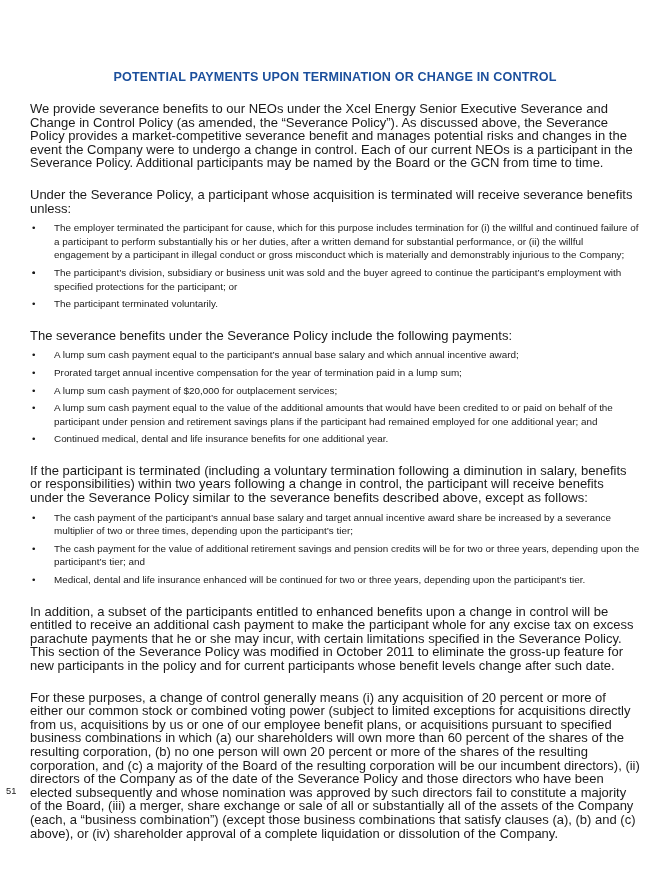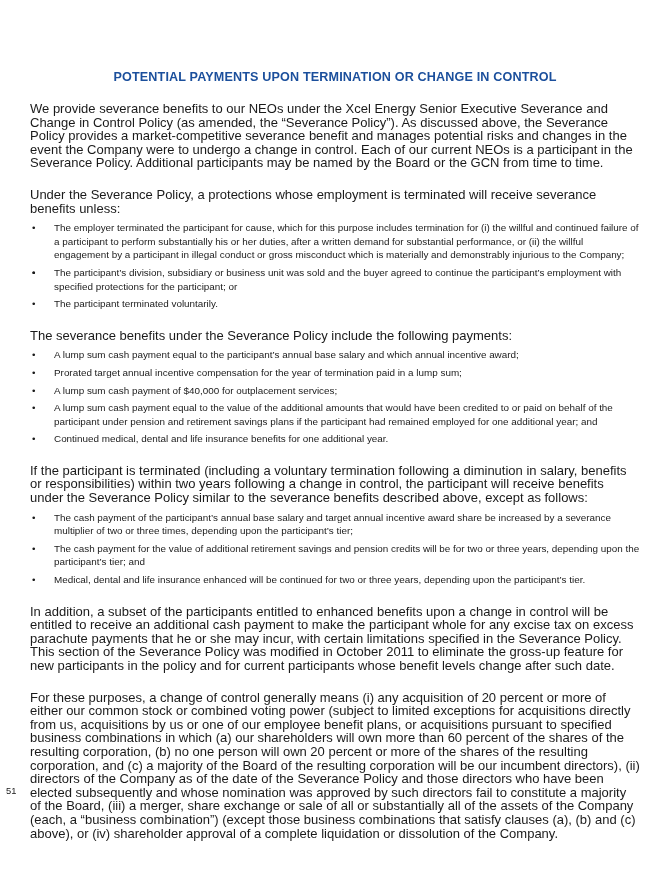--- a/index.html
+++ b/index.html
@@ -72,32 +72,32 @@
   }
 </style>
 </head>
 <body>
 
 <div class="page">
   <div class="content">
     <div class="doc-title">POTENTIAL PAYMENTS UPON TERMINATION OR CHANGE IN CONTROL</div>
     <div id="body-blocks">
         <p class="para">We provide severance benefits to our NEOs under the Xcel Energy Senior Executive Severance and Change in Control Policy (as amended, the “Severance Policy”). As discussed above, the Severance Policy provides a market-competitive severance benefit and manages potential risks and changes in the event the Company were to undergo a change in control. Each of our current NEOs is a participant in the Severance Policy. Additional participants may be named by the Board or the GCN from time to time.</p>
-        <p class="para">Under the Severance Policy, a protections whose employment is terminated will receive severance benefits unless:</p>
+        <p class="para">Under the Severance Policy, a participant whose acquisition is terminated will receive severance benefits unless:</p>
         <ul class="bullets">
           <li><span class="bullet-mark">•</span><span>The employer terminated the participant for cause, which for this purpose includes termination for (i) the willful and continued failure of a participant to perform substantially his or her duties, after a written demand for substantial performance, or (ii) the willful engagement by a participant in illegal conduct or gross misconduct which is materially and demonstrably injurious to the Company;</span></li>
           <li><span class="bullet-mark">•</span></li>
           <li><span class="bullet-mark">•</span><span>The participant’s division, subsidiary or business unit was sold and the buyer agreed to continue the participant’s employment with specified protections for the participant; or</span></li>
           <li><span class="bullet-mark">•</span><span>The participant terminated voluntarily.</span></li>
         </ul>
         <p class="para">The severance benefits under the Severance Policy include the following payments:</p>
         <ul class="bullets">
           <li><span class="bullet-mark">•</span><span>A lump sum cash payment equal to the participant’s annual base salary and which annual incentive award;</span></li>
           <li><span class="bullet-mark">•</span><span>Prorated target annual incentive compensation for the year of termination paid in a lump sum;</span></li>
-          <li><span class="bullet-mark">•</span><span>A lump sum cash payment of $40,000 for outplacement services;</span></li>
+          <li><span class="bullet-mark">•</span><span>A lump sum cash payment of $20,000 for outplacement services;</span></li>
           <li><span class="bullet-mark">•</span><span>A lump sum cash payment equal to the value of the additional amounts that would have been credited to or paid on behalf of the participant under pension and retirement savings plans if the participant had remained employed for one additional year; and</span></li>
           <li><span class="bullet-mark">•</span><span>Continued medical, dental and life insurance benefits for one additional year.</span></li>
         </ul>
         <p class="para">If the participant is terminated (including a voluntary termination following a diminution in salary, benefits or responsibilities) within two years following a change in control, the participant will receive benefits under the Severance Policy similar to the severance benefits described above, except as follows:</p>
         <ul class="bullets">
           <li><span class="bullet-mark">•</span><span>The cash payment of the participant’s annual base salary and target annual incentive award share be increased by a severance multiplier of two or three times, depending upon the participant’s tier;</span></li>
           <li><span class="bullet-mark">•</span><span>The cash payment for the value of additional retirement savings and pension credits will be for two or three years, depending upon the participant’s tier; and</span></li>
           <li><span class="bullet-mark">•</span><span>Medical, dental and life insurance enhanced will be continued for two or three years, depending upon the participant’s tier.</span></li>
         </ul>
         <p class="para">In addition, a subset of the participants entitled to enhanced benefits upon a change in control will be entitled to receive an additional cash payment to make the participant whole for any excise tax on excess parachute payments that he or she may incur, with certain limitations specified in the Severance Policy. This section of the Severance Policy was modified in October 2011 to eliminate the gross-up feature for new participants in the policy and for current participants whose benefit levels change after such date.</p>

